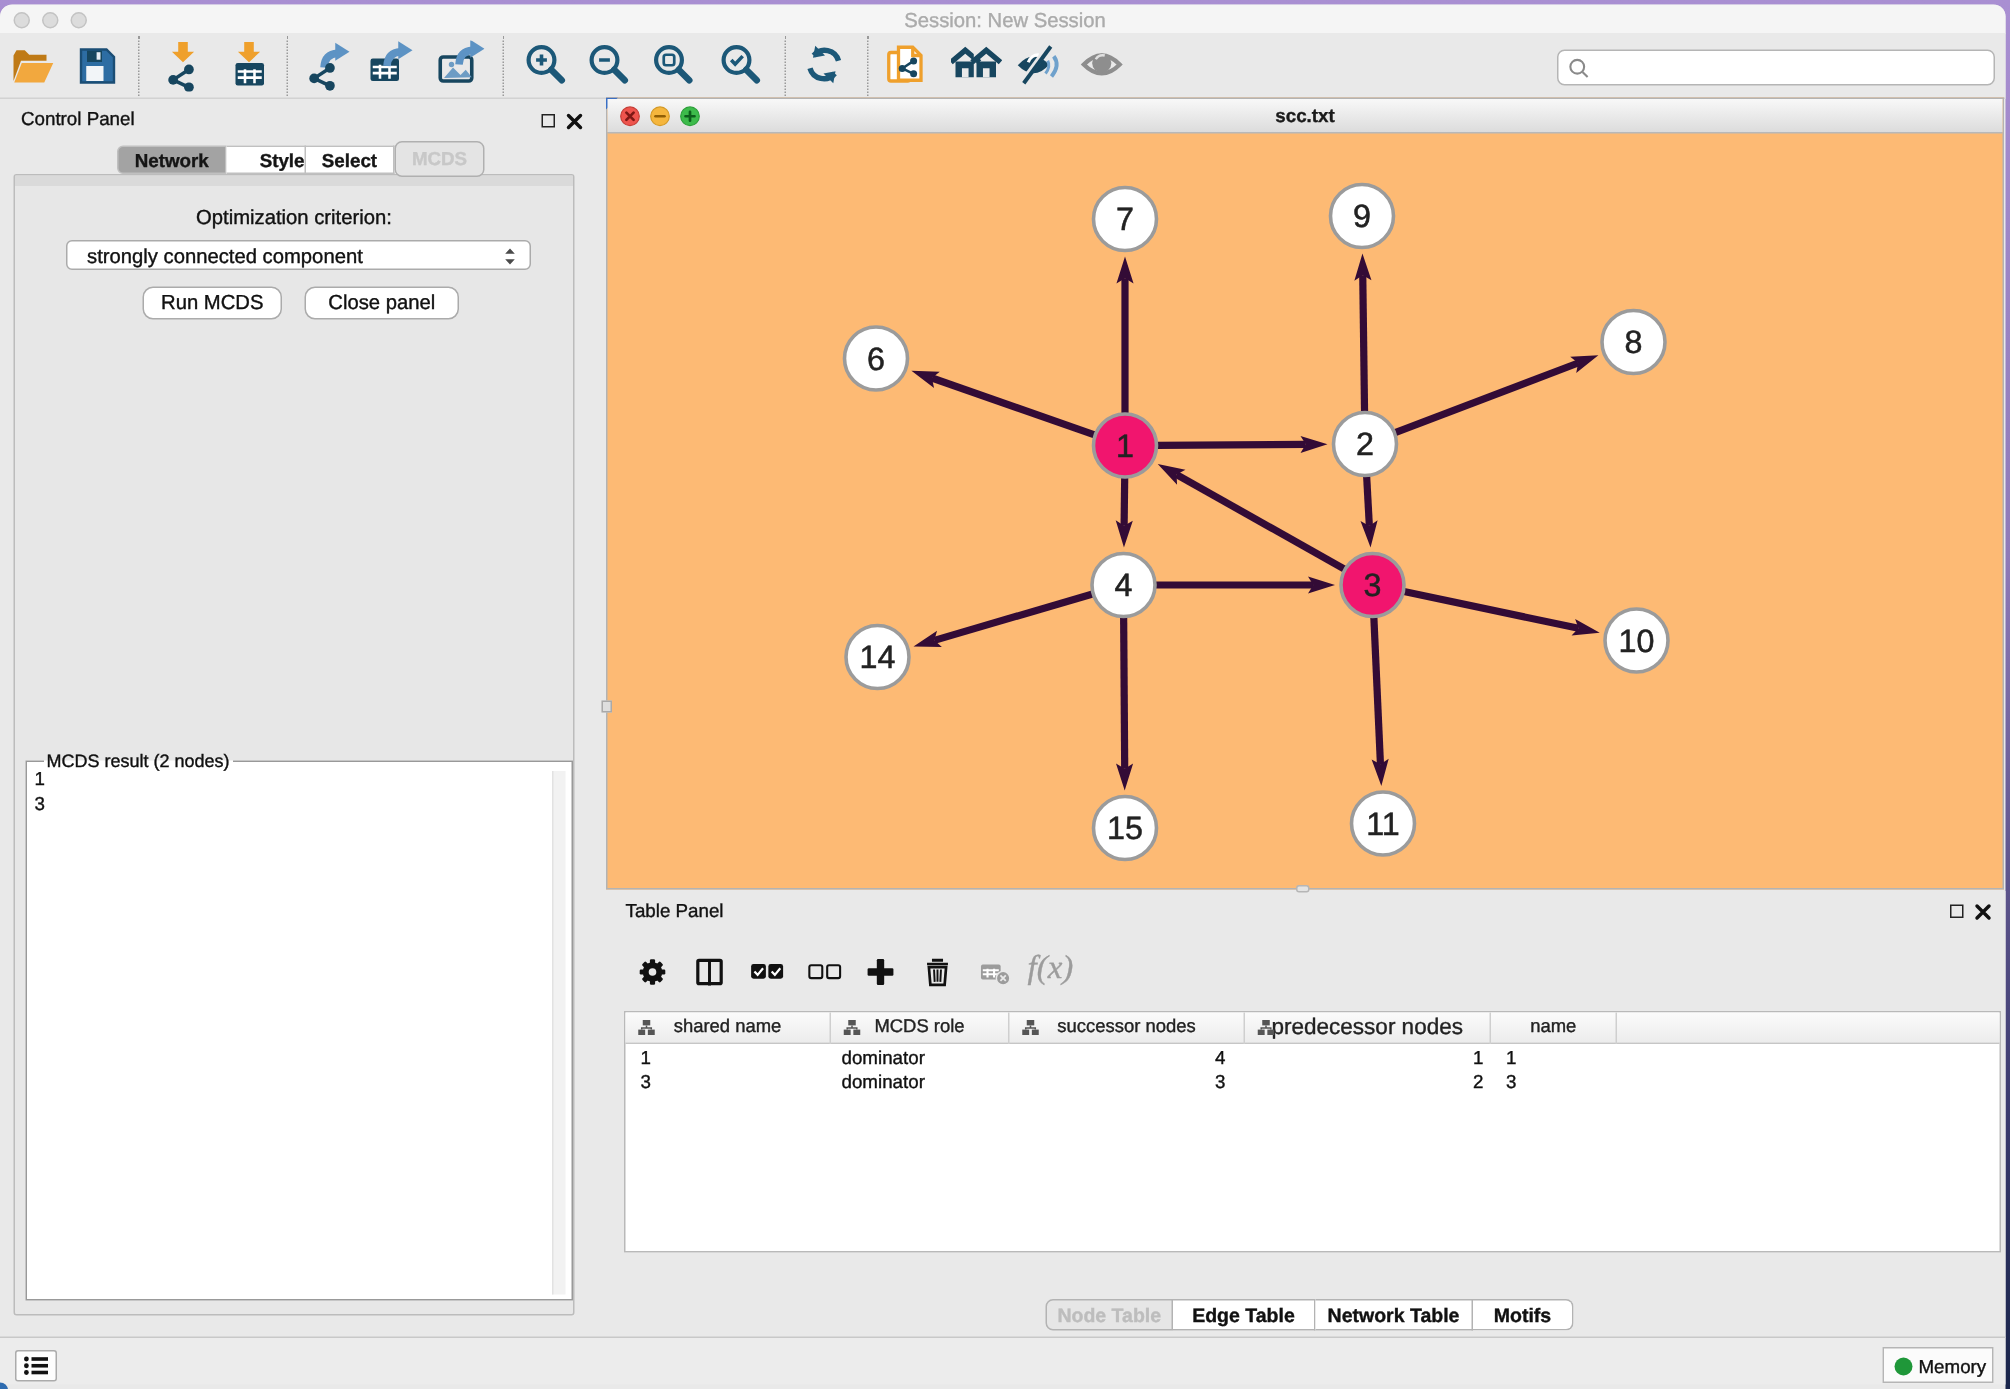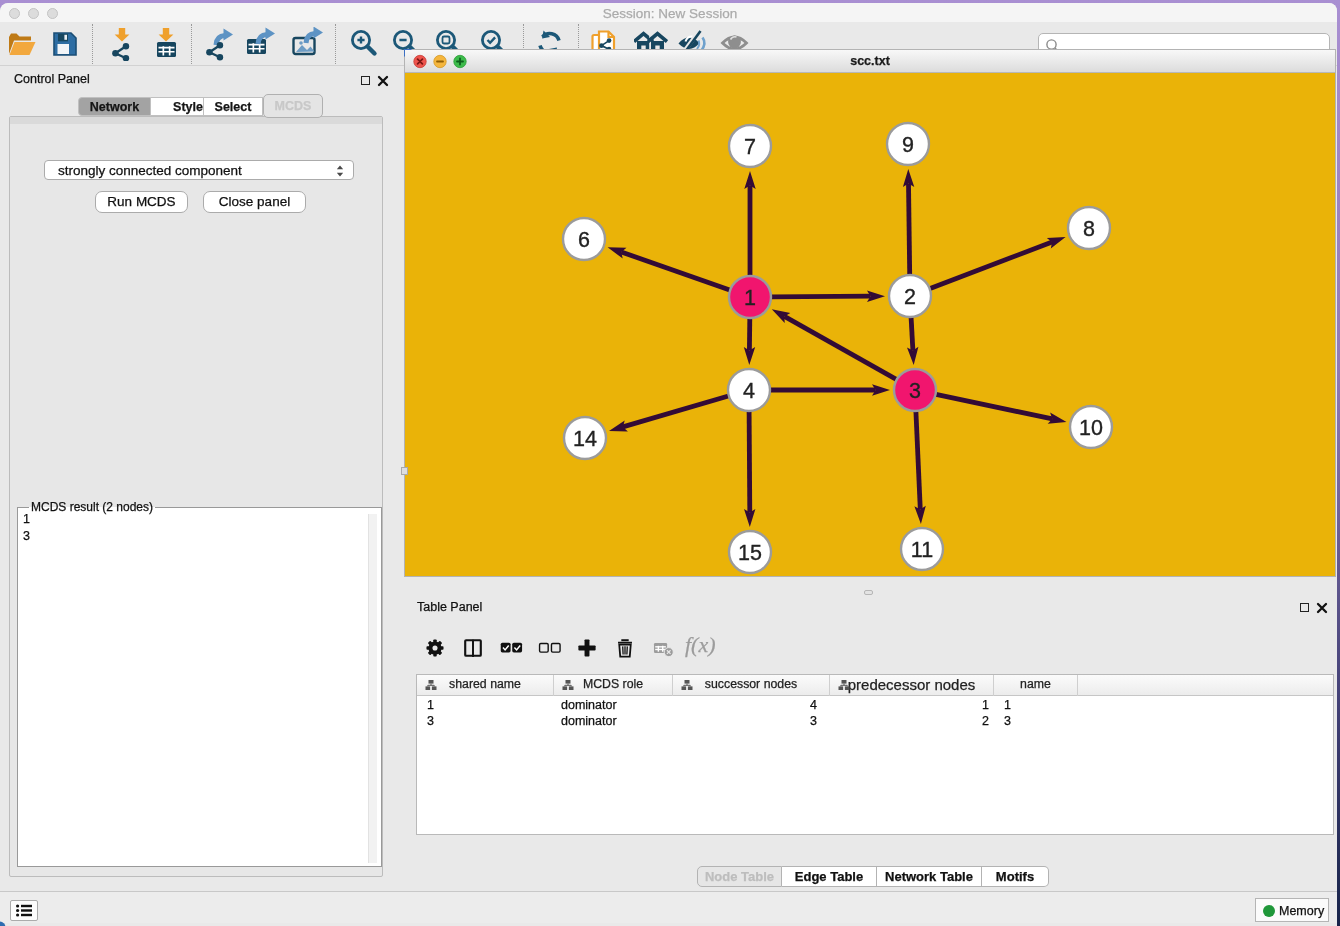--- a/index.html
+++ b/index.html
@@ -147,36 +147,37 @@
       </svg>
 <div class="abs" style="left:9px;top:50px;width:374px;height:761px;background:#e7e7e7;border:1px solid #bcbcbc;border-radius:2px"></div>
 <div class="abs" style="left:10px;top:51px;width:372px;height:7px;background:#dadada"></div>
 
 <div class="abs" style="left:78px;top:31px;width:245px;height:19px">
 <div class="abs" style="left:0;top:0;width:73px;height:19px;background:#a3a3a3;border:1px solid #c0c0c0;border-radius:4px 0 0 4px;font-size:12.5px;font-weight:bold;text-align:center;line-height:18px;color:#151515">Network</div>
 <div class="abs" style="left:73px;top:0;width:53px;height:19px;background:#fff;border:1px solid #c0c0c0;border-left:none;font-size:12.5px;font-weight:bold;text-align:right;line-height:18px;color:#151515">Style</div>
 <div class="abs" style="left:126px;top:0;width:59px;height:19px;background:#fff;border:1px solid #c0c0c0;border-left:none;font-size:12.5px;font-weight:bold;text-align:center;line-height:18px;color:#151515">Select</div>
 <div class="abs" style="left:185px;top:-3px;width:60px;height:24px;background:#e4e4e4;border:1px solid #b0b0b0;border-radius:5px;font-size:12.5px;font-weight:bold;text-align:center;line-height:22px;color:#c8c8c8">MCDS</div>
 </div>
+<div class="abs" style="left:0;top:71px;width:392px;text-align:center;font-size:13.5px;color:#111">Optimization criterion:</div>
 <div class="abs" style="left:44px;top:94px;width:310px;height:20px;background:#fff;border:1px solid #ababab;border-radius:4px">
 <div class="abs" style="left:13px;top:2px;font-size:13.5px;color:#111">strongly connected component</div>
 <svg width="10" height="14" style="position:absolute;right:8px;top:2.5px" viewBox="0 0 10 14">
           <path d="M1.8,5.2 L5,1.6 L8.2,5.2 z M1.8,8.8 L5,12.4 L8.2,8.8 z" fill="#4a4a4a"></path>
         </svg>
 </div>
 <div class="abs" style="left:95px;top:125px;width:93px;height:22px;background:#fff;border:1px solid #ababab;border-radius:7px;font-size:13.5px;text-align:center;line-height:20px;color:#111">Run MCDS</div>
 <div class="abs" style="left:203px;top:125px;width:103px;height:22px;background:#fff;border:1px solid #ababab;border-radius:7px;font-size:13.5px;text-align:center;line-height:20px;color:#111">Close panel</div>
 
 <fieldset class="abs" style="left:17px;top:434px;width:365px;height:367px;border:1px solid #999;background:#fff;padding:0">
 <legend style="margin-left:11px;padding:0 2px;font-size:12px;color:#111">MCDS result (2 nodes)</legend>
 <div class="abs" style="left:5px;top:-3px;font-size:12.5px;color:#111;line-height:16.5px">1<br>3</div>
 <div class="abs" style="right:4px;top:0px;width:9px;height:349px;background:#f2f2f2;border-left:1px solid #e2e2e2"></div>
 </fieldset>
 </div>
-<div class="abs" id="net" style="left:404px;top:46px;width:932px;height:528px;background:#eab308;border:1px solid #b3b3b3">
+<div class="abs" id="net" style="left:404px;top:62px;width:932px;height:528px;background:#fdba74;border:1px solid #b3b3b3">
 <svg width="8" height="8" style="position:absolute;left:-1px;top:-1px" viewBox="0 0 8 8">
         <path d="M0,0 L8,0 L0,8 z" fill="#3a6fc4"></path>
       </svg>
 <div class="abs" style="left:0;top:0;width:930px;height:23px;background:linear-gradient(#f8f8f8,#dcdcdc);border-bottom:1px solid #b8b8b8">
 <div class="abs" style="left:0;top:0;width:930px;text-align:center;font-size:12.5px;font-weight:bold;color:#1a1a1a;line-height:23px">scc.txt</div>
 <svg width="60" height="15" style="position:absolute;left:8px;top:4px" viewBox="0 0 60 15">
 <circle cx="7" cy="7.5" r="6.2" fill="#ee544d" stroke="#c63f38" stroke-width="0.8"></circle>
 <path d="M4.6,5.1 L9.4,9.9 M9.4,5.1 L4.6,9.9" stroke="#7d1815" stroke-width="1.8" stroke-linecap="round"></path>
 <circle cx="27" cy="7.5" r="6.2" fill="#f5b63d" stroke="#d49a27" stroke-width="0.8"></circle>
 <line x1="24" y1="7.5" x2="30" y2="7.5" stroke="#915f05" stroke-width="1.8" stroke-linecap="round"></line>

